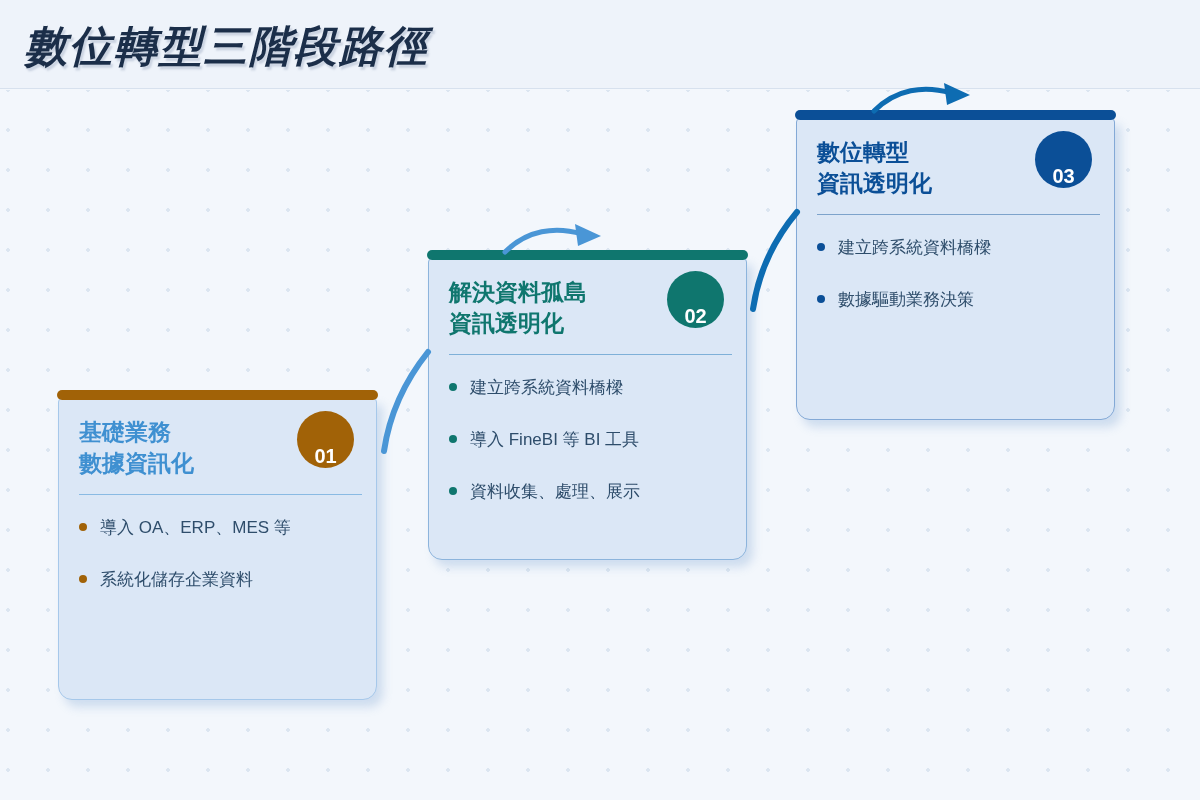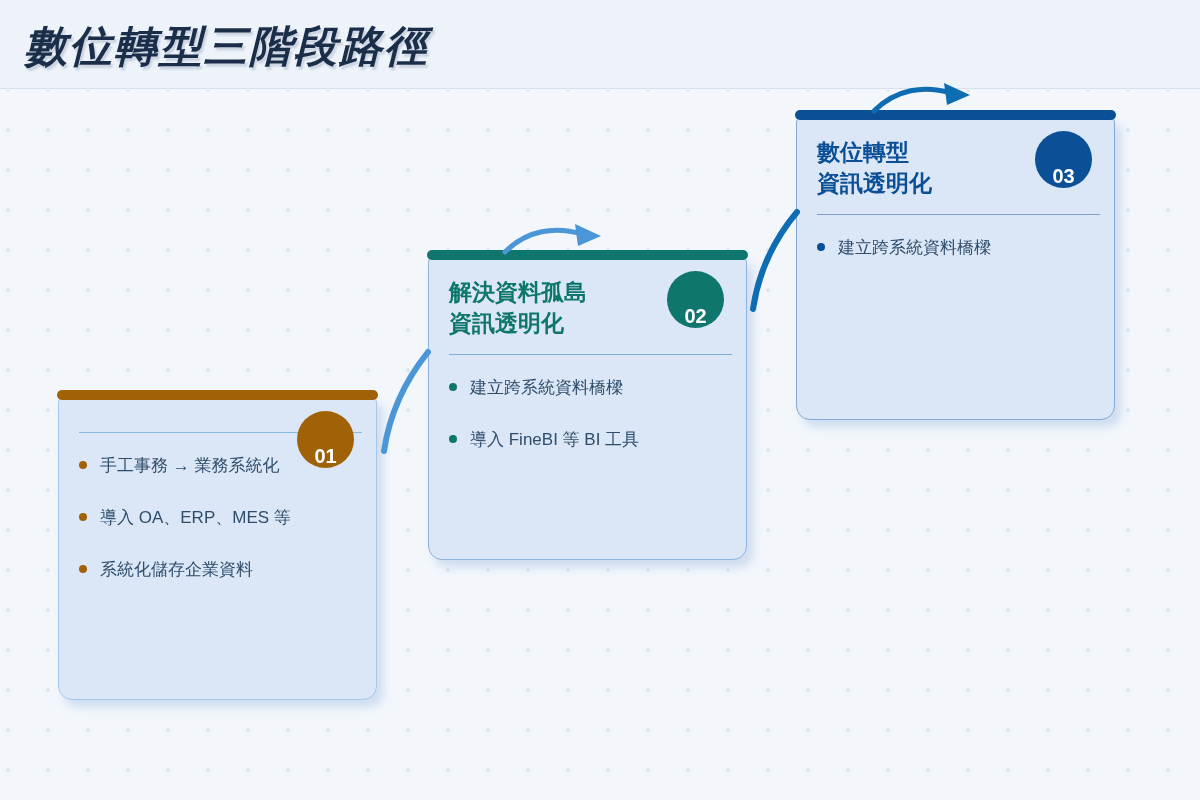--- a/index.html
+++ b/index.html
@@ -87,26 +87,26 @@
   </div>
 
   <div class="canvas"></div>
 
   <section class="card card-1 stage-0">
     <div class="card-bar"></div>
     <div class="card-body">
       <div class="badge">
         <span>01</span>
       </div>
+      <h2 class="card-title">
+        <span>基礎業務</span><br>
+        <span>數據資訊化</span>
+      </h2>
       <div class="divider"></div>
       <ul class="items">
-        <li class="item">
-          <span class="bullet"></span>
-          <span class="item-text">手工事務 → 業務系統化</span>
-        </li>
         <li class="item">
           <span class="bullet"></span>
           <span class="item-text">導入 OA、ERP、MES 等</span>
         </li>
         <li class="item">
           <span class="bullet"></span>
           <span class="item-text">系統化儲存企業資料</span>
         </li>
       </ul>
     </div>
@@ -125,39 +125,47 @@
       <div class="divider"></div>
       <ul class="items">
         <li class="item">
           <span class="bullet"></span>
           <span class="item-text">建立跨系統資料橋樑</span>
         </li>
         <li class="item">
           <span class="bullet"></span>
           <span class="item-text">導入 FineBI 等 BI 工具</span>
         </li>
+        <li class="item">
+          <span class="bullet"></span>
+          <span class="item-text">資料收集、處理、展示</span>
+        </li>
       </ul>
     </div>
   </section>
 
   <section class="card card-3 stage-2">
     <div class="card-bar"></div>
     <div class="card-body">
       <div class="badge">
         <span>03</span>
       </div>
       <h2 class="card-title">
         <span>數位轉型</span><br>
         <span>資訊透明化</span>
       </h2>
       <div class="divider"></div>
       <ul class="items">
         <li class="item">
           <span class="bullet"></span>
           <span class="item-text">建立跨系統資料橋樑</span>
+        </li>
+        <li class="item">
+          <span class="bullet"></span>
+          <span class="item-text">數據驅動業務決策</span>
         </li>
       </ul>
     </div>
   </section>
 
   <svg class="connectors" viewBox="0 0 1200 800">
 
     <path d="M384,451 Q392,397 428,352" fill="none" stroke="#4a96d6" stroke-width="6" stroke-linecap="round"></path>
 
     <path d="M505,252 C527,230 555,226 582,234" fill="none" stroke="#4a96d6" stroke-width="5" stroke-linecap="round"></path>

